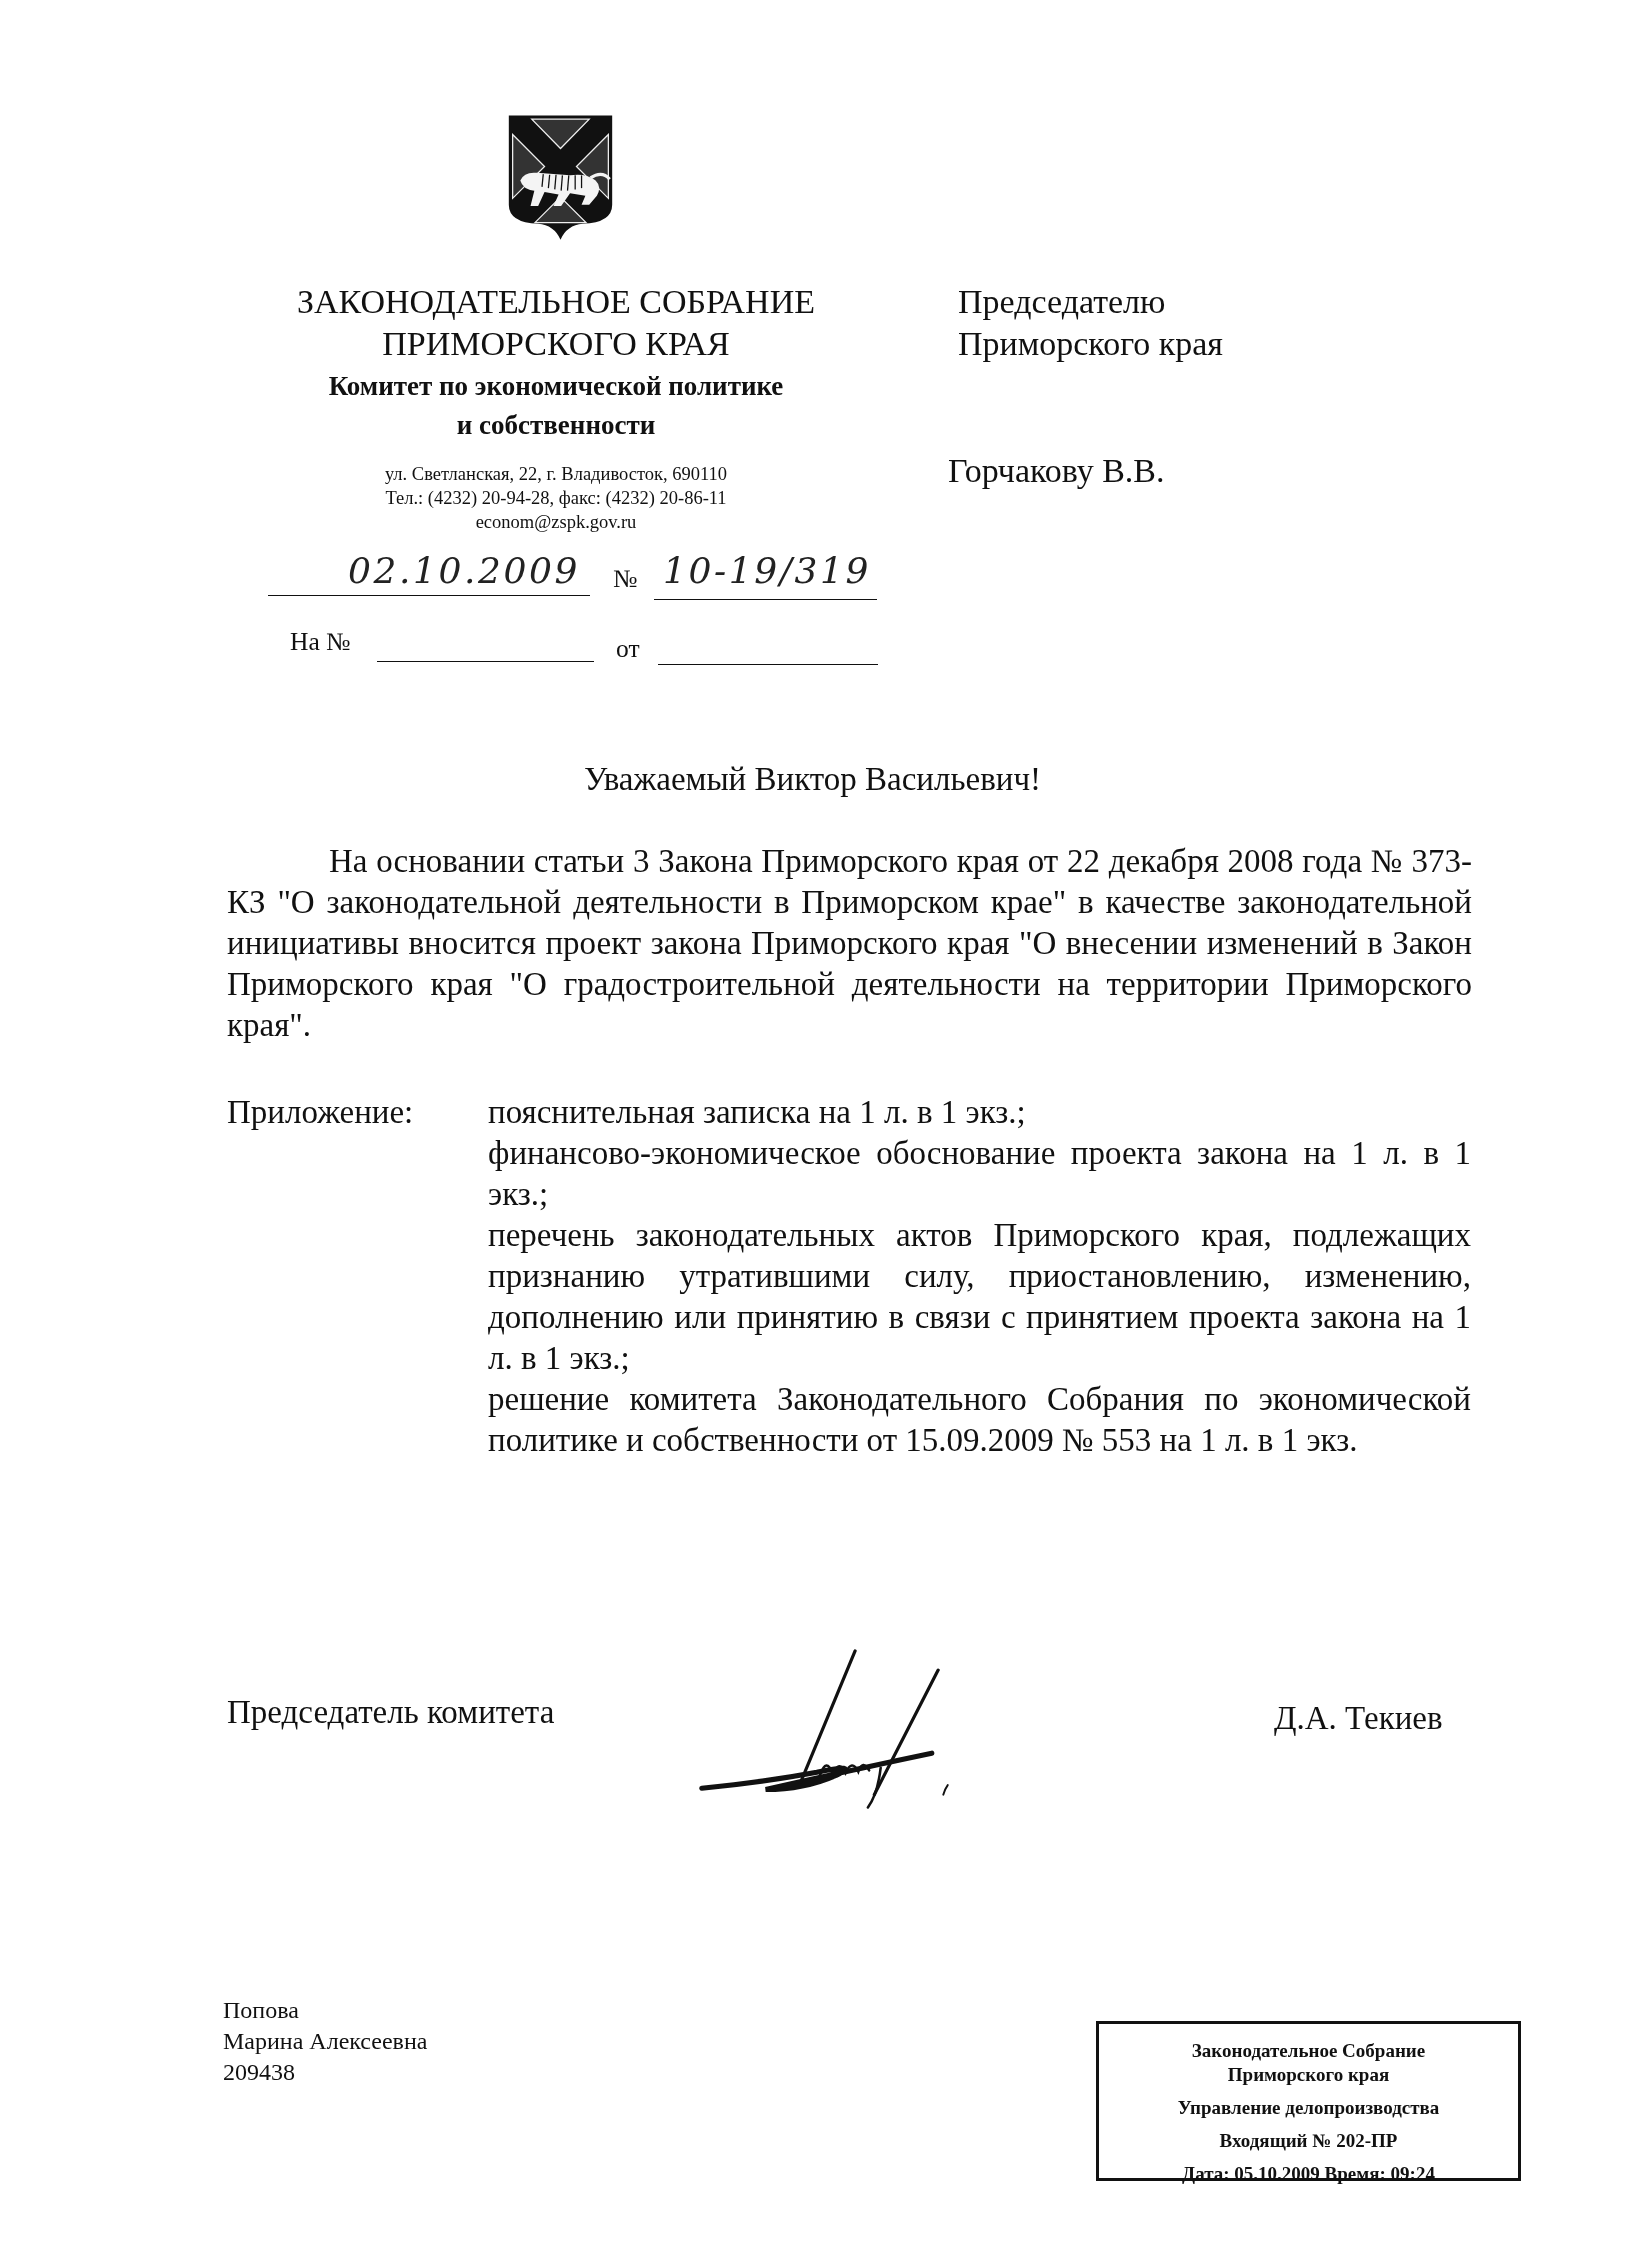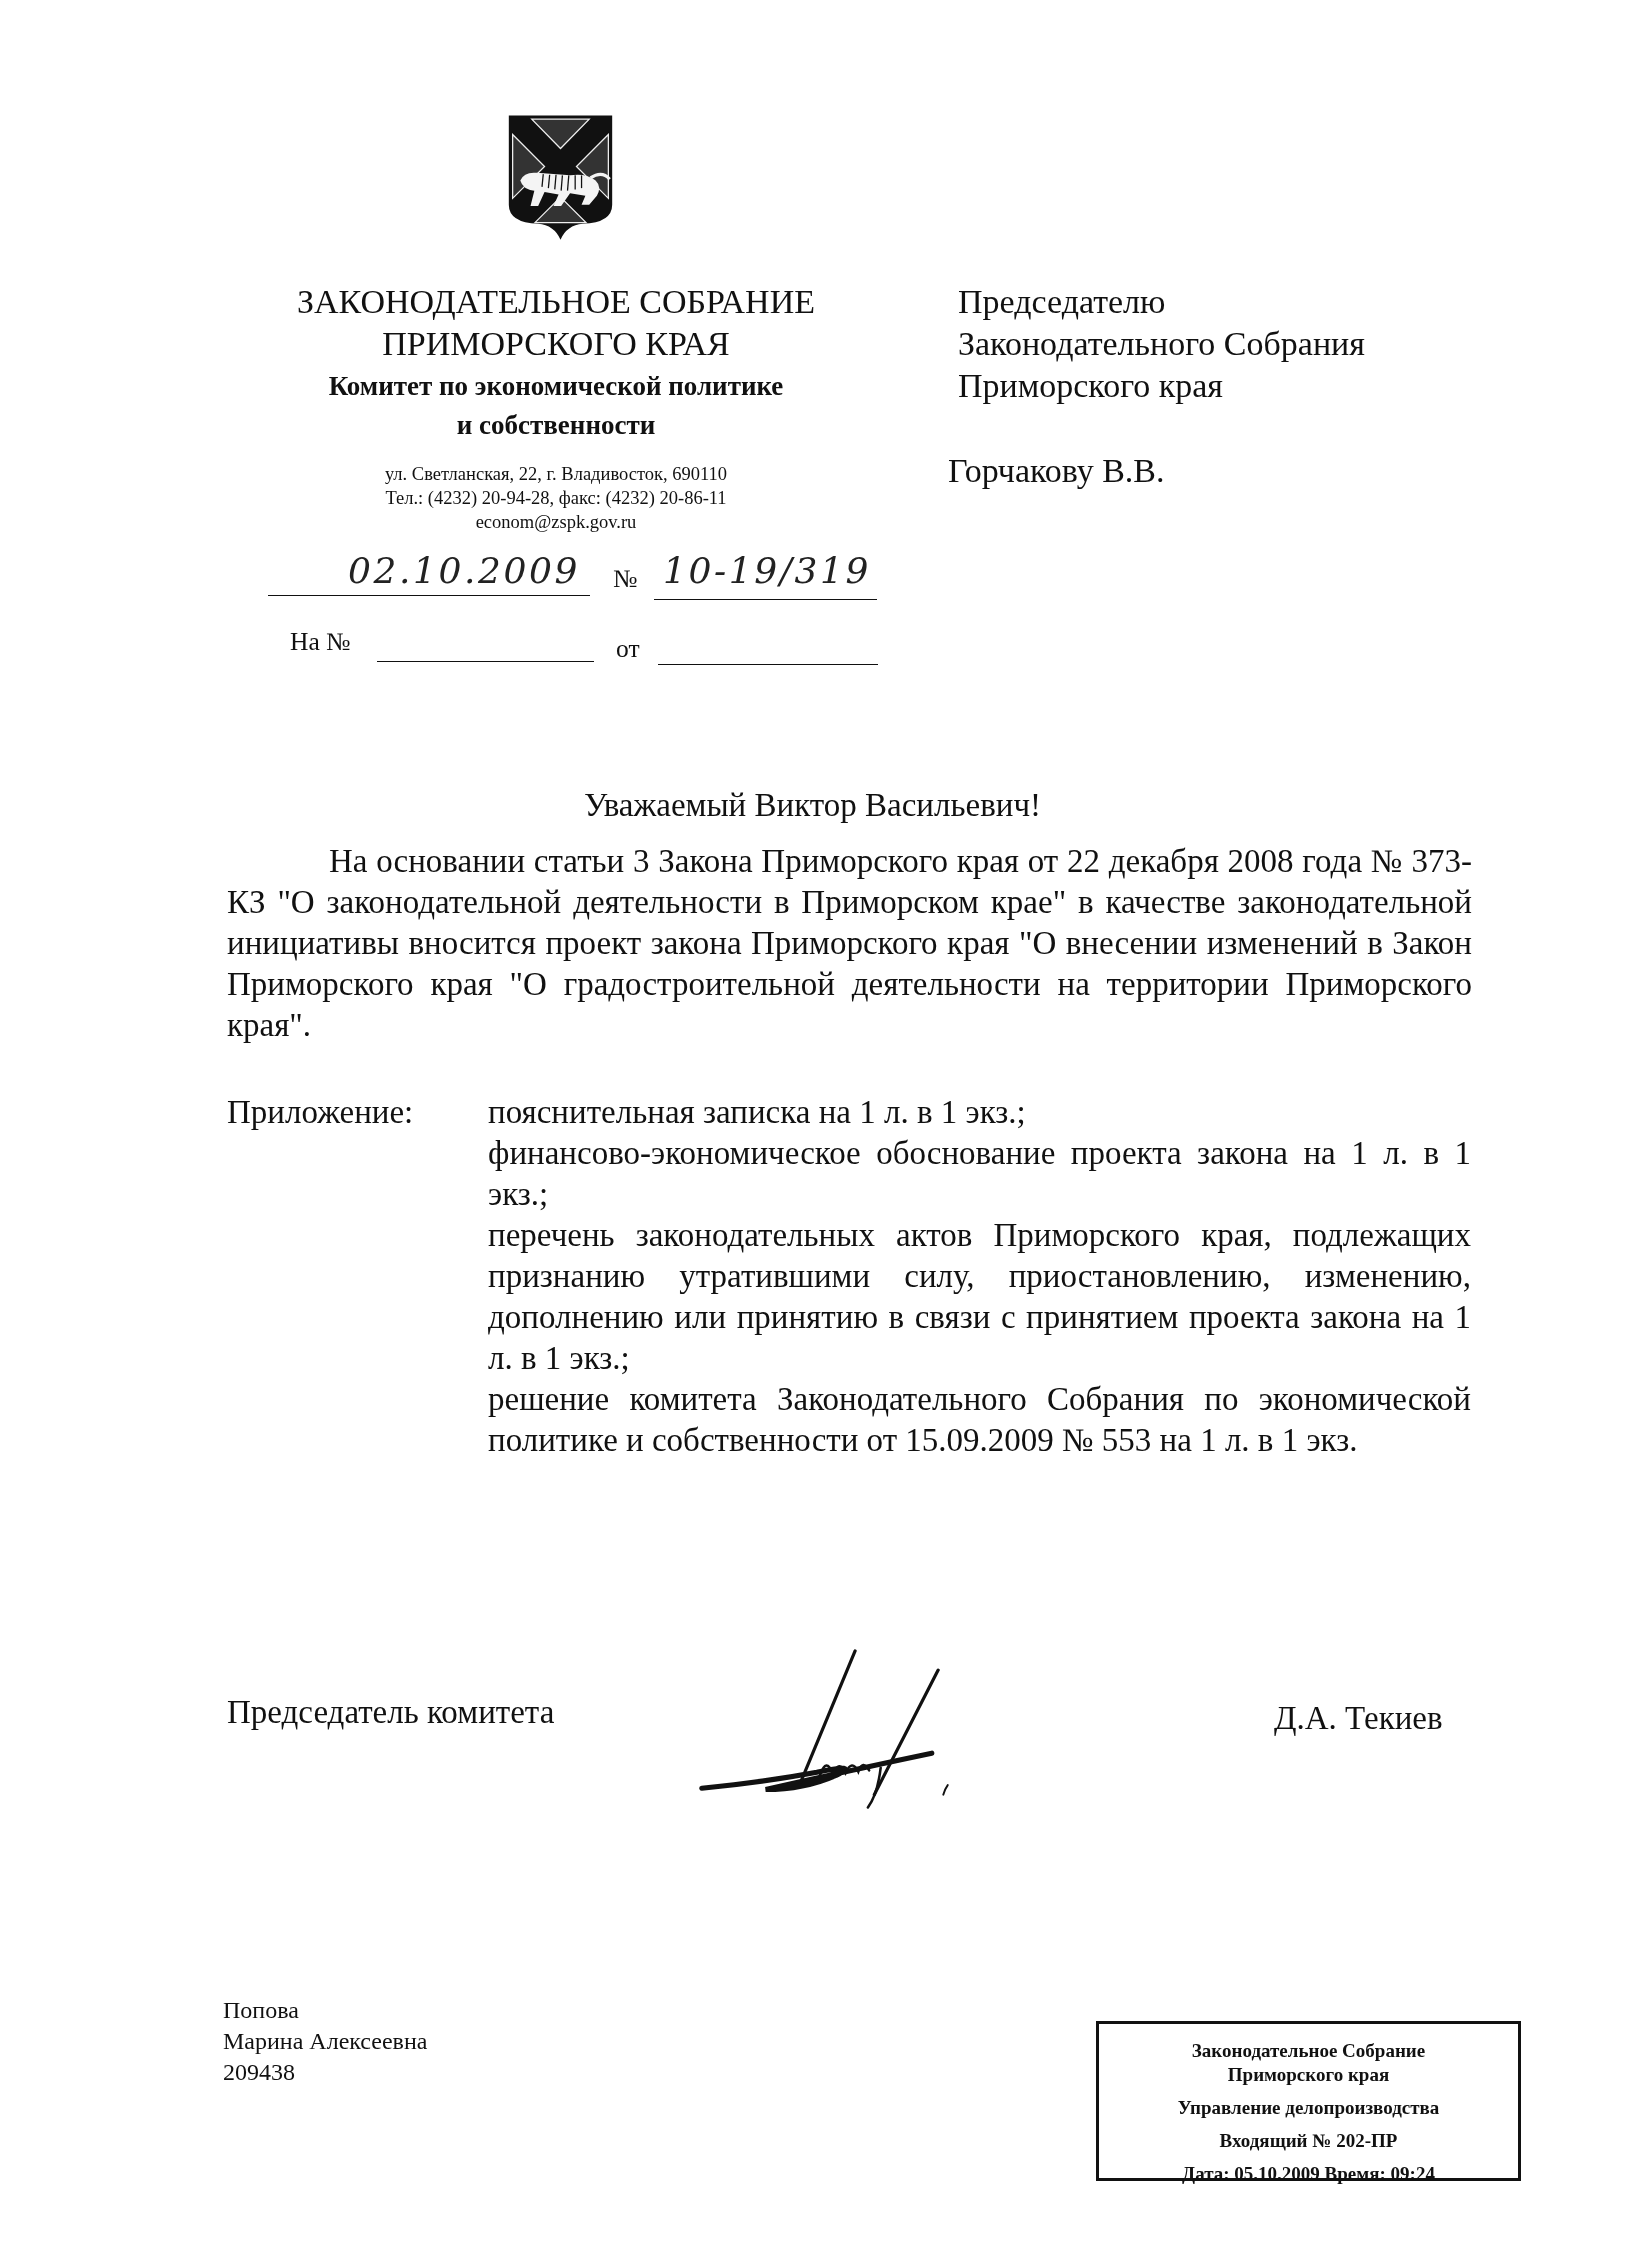--- a/index.html
+++ b/index.html
@@ -15,21 +15,21 @@
   .org-committee { font-size: 27px; line-height: 37px; font-weight: bold; margin-top: 2.6px; }
   .org-contact { font-size: 18.5px; line-height: 24px; margin-top: 18px; }
 
   .recipient { left: 958px; top: 281px; font-size: 34px; line-height: 42px; }
   .recipient-name { left: 948px; top: 450px; font-size: 34px; line-height: 42px; }
 
   .reg-row { font-size: 25.5px; line-height: 32px; }
   .line { position: absolute; border-bottom: 1.9px solid #111; }
   .hand { font-family: "DejaVu Serif", serif; font-style: italic; font-size: 36px; color: #222; letter-spacing: 2.6px; text-align: right; }
 
-  .salutation { left: 0; width: 1625px; top: 785px; text-align: center; font-size: 33px; line-height: 41px; }
+  .salutation { left: 0; width: 1625px; top: 759px; text-align: center; font-size: 33px; line-height: 41px; }
   .body-par {
     left: 227px; top: 841px; width: 1245px; font-size: 33px; line-height: 41px;
     text-align: justify; text-indent: 102px;
   }
   .attach-label { left: 227px; top: 1092px; font-size: 33px; line-height: 41px; }
   .attach-list {
     left: 488px; top: 1092px; width: 983px; font-size: 33px; line-height: 41px;
     text-align: justify; margin: 0; padding: 0; list-style: none;
   }
   .attach-list li { margin: 0; padding: 0; }
@@ -77,21 +77,20 @@
   <div class="org-committee">и собственности</div>
   <div class="org-contact">
     <div>ул. Светланская, 22, г. Владивосток, 690110</div>
     <div>Тел.: (4232) 20-94-28, факс: (4232) 20-86-11</div>
     <div>econom@zspk.gov.ru</div>
   </div>
 </div>
 
 <div class="abs recipient">
   <div>Председателю</div>
-  <div>Законодательного Собрания</div>
   <div>Приморского края</div>
 </div>
 <div class="abs recipient-name">Горчакову В.В.</div>
 
 <div class="abs hand" style="left:348px; top:550px;">02.10.2009</div>
 <div class="line" style="left:268px; top:595px; width:322px;"></div>
 <div class="abs reg-row" style="left:613px; top:563px;">№</div>
 <div class="abs hand" style="left:663px; top:550px;">10-19/319</div>
 <div class="line" style="left:654px; top:599px; width:223px;"></div>
 

